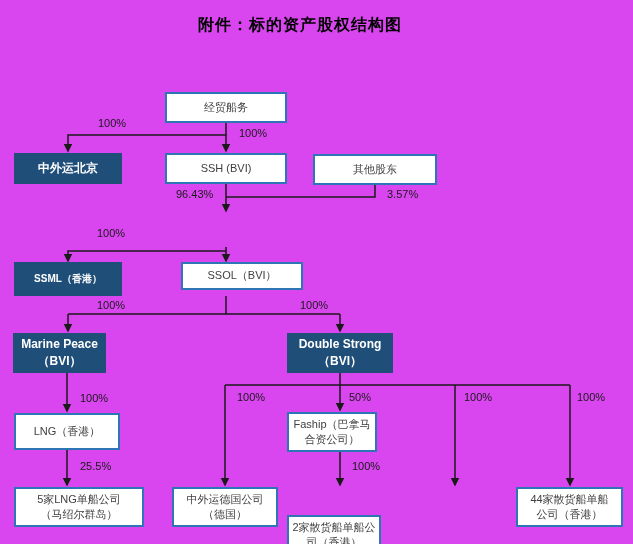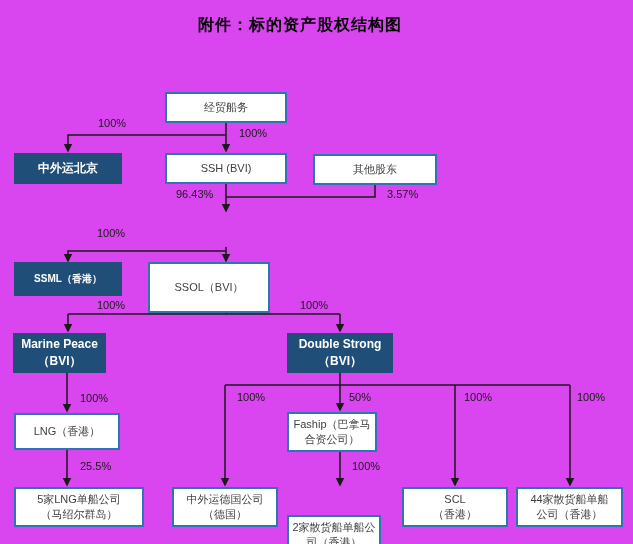--- a/index.html
+++ b/index.html
@@ -71,21 +71,21 @@
 
   <div class="node light" style="left:313px;top:154px;width:124px;height:31px">
     <span>其他股东</span>
   </div>
 
 
   <div class="node dark" style="left:14px;top:262px;width:108px;height:34px;font-size:10px">
     <span>SSML（香港）</span>
   </div>
 
-  <div class="node light" style="left:148px;top:262px;width:122px;height:51px">
+  <div class="node light" style="left:181px;top:262px;width:122px;height:28px">
     <span>SSOL（BVI）</span>
   </div>
 
   <div class="node dark" style="left:13px;top:333px;width:93px;height:40px;font-size:12px">
     <span>Marine Peace</span>
     <span>（BVI）</span>
   </div>
 
   <div class="node dark" style="left:287px;top:333px;width:106px;height:40px;font-size:12px">
     <span>Double Strong</span>
@@ -109,24 +109,20 @@
   <div class="node light" style="left:287px;top:412px;width:90px;height:40px">
     <span>Faship（巴拿马</span>
     <span>合资公司）</span>
   </div>
 
   <div class="node light" style="left:287px;top:515px;width:94px;height:40px">
     <span>2家散货船单船公</span>
     <span>司（香港）</span>
   </div>
 
-  <div class="node light" style="left:402px;top:487px;width:106px;height:40px">
-    <span>SCL</span>
-    <span>（香港）</span>
-  </div>
 
   <div class="node light" style="left:516px;top:487px;width:107px;height:40px">
     <span>44家散货船单船</span>
     <span>公司（香港）</span>
   </div>
 
   <div class="pct" style="left:98px;top:117px">100%</div>
   <div class="pct" style="left:239px;top:127px">100%</div>
   <div class="pct" style="left:176px;top:188px">96.43%</div>
   <div class="pct" style="left:387px;top:188px">3.57%</div>

